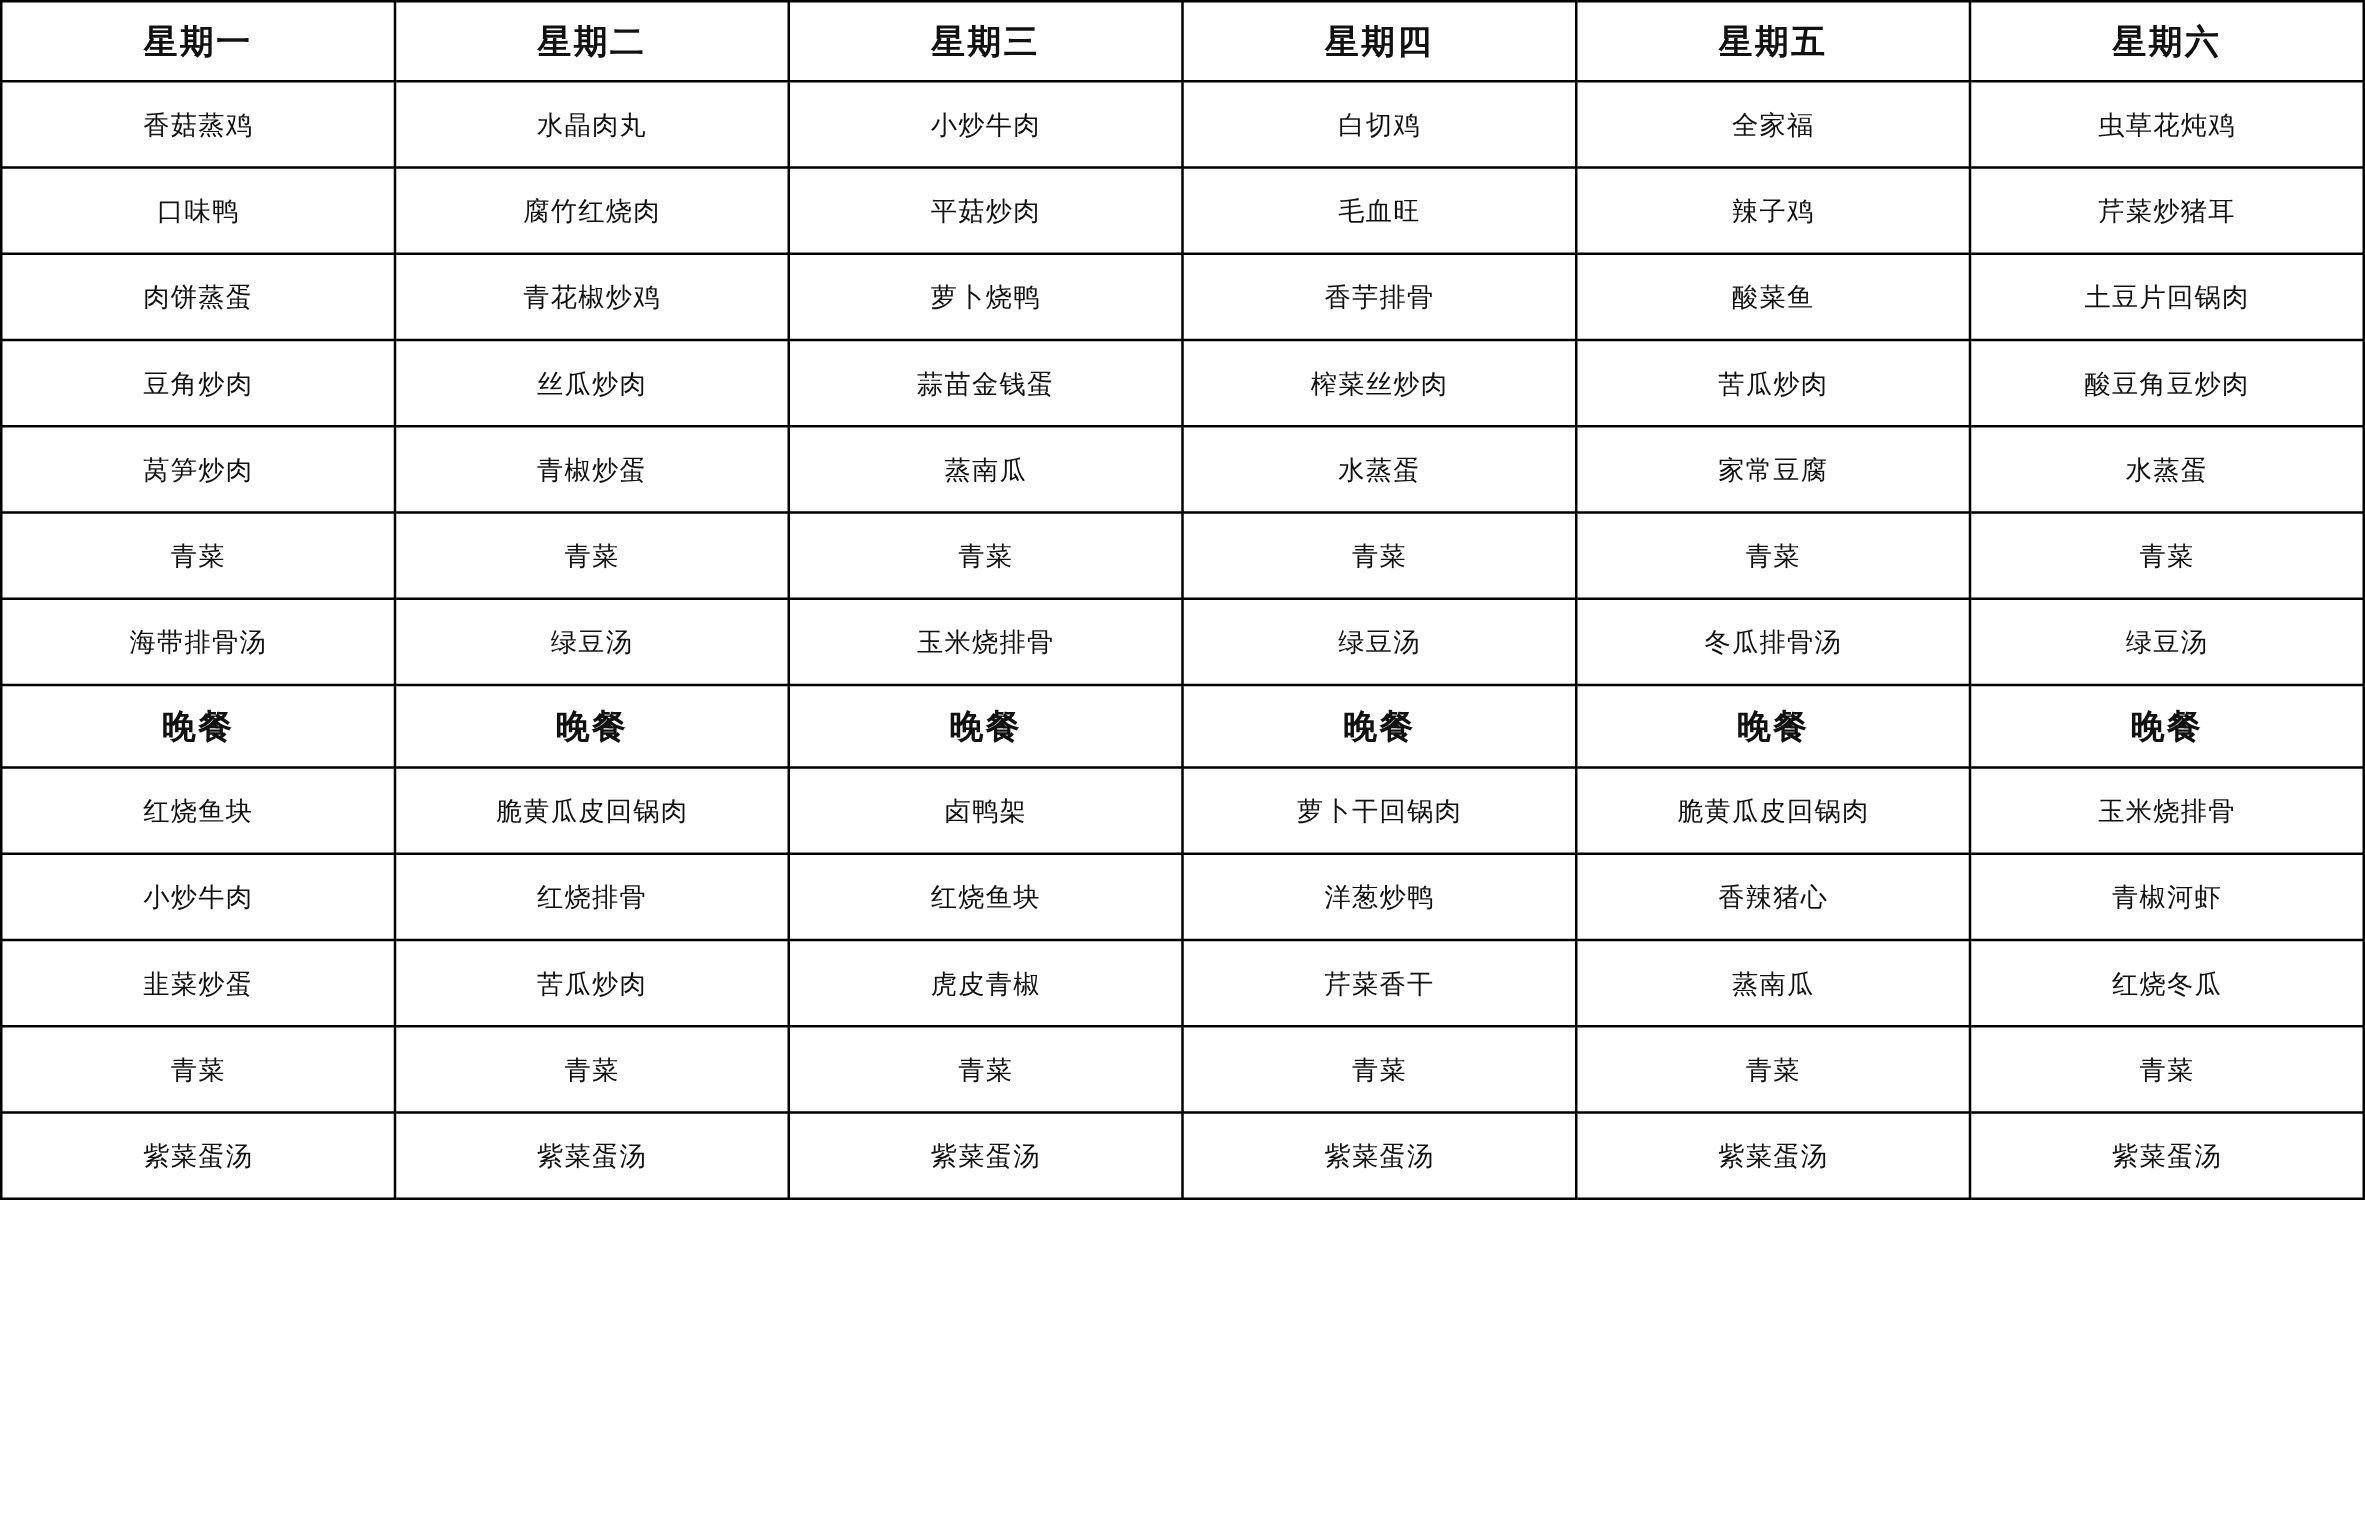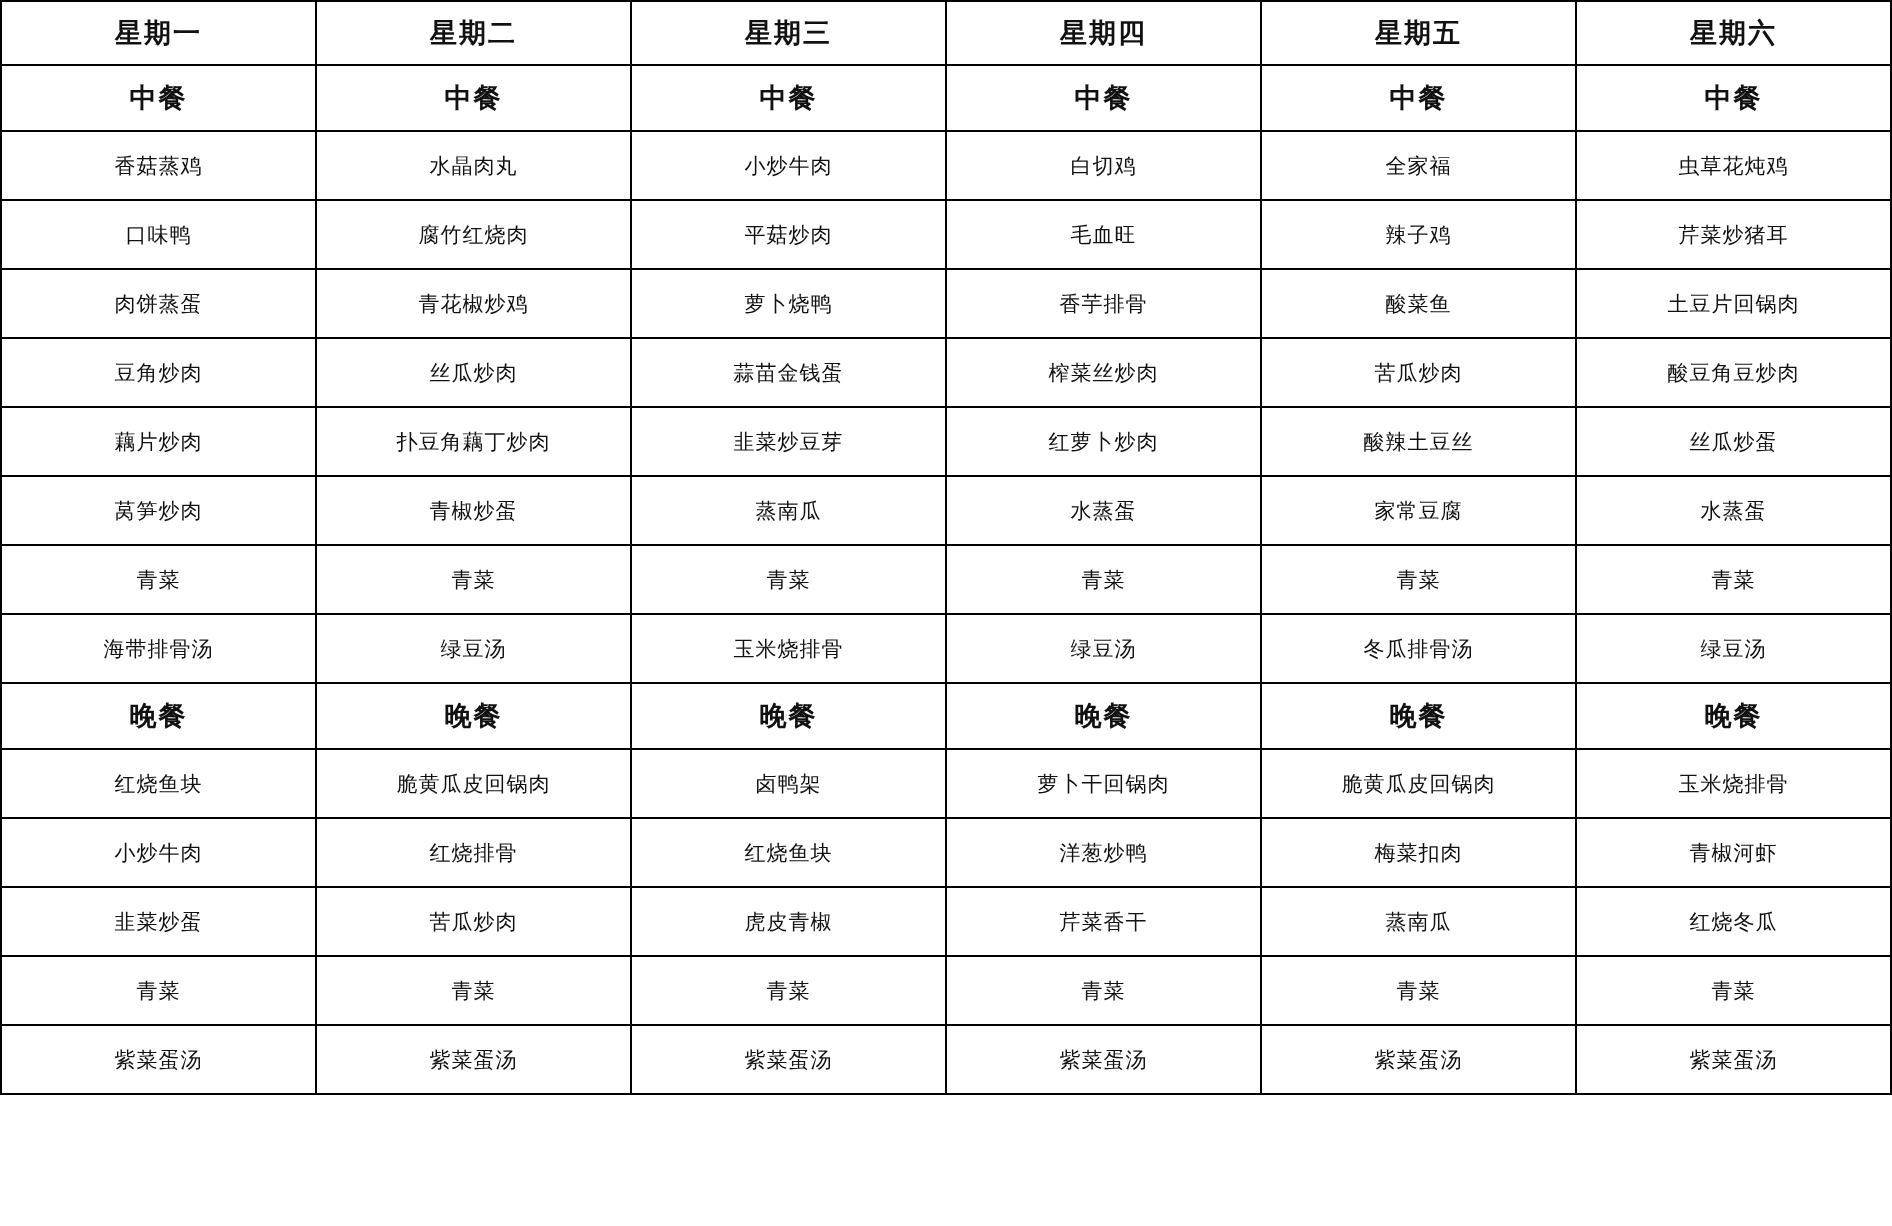--- a/index.html
+++ b/index.html
@@ -63,28 +63,20 @@
   <tbody>
     <tr class="header-row">
       <td>星期一</td>
       <td>星期二</td>
       <td>星期三</td>
       <td>星期四</td>
       <td>星期五</td>
       <td>星期六</td>
     </tr>
 
-    <tr class="section-row">
-      <td>中餐</td>
-      <td>中餐</td>
-      <td>中餐</td>
-      <td>中餐</td>
-      <td>中餐</td>
-      <td>中餐</td>
-    </tr>
 
     <tr class="dish-row">
       <td>香菇蒸鸡</td>
       <td>水晶肉丸</td>
       <td>小炒牛肉</td>
       <td>白切鸡</td>
       <td>全家福</td>
       <td>虫草花炖鸡</td>
     </tr>
     <tr class="dish-row">
@@ -103,28 +95,20 @@
       <td>酸菜鱼</td>
       <td>土豆片回锅肉</td>
     </tr>
     <tr class="dish-row">
       <td>豆角炒肉</td>
       <td>丝瓜炒肉</td>
       <td>蒜苗金钱蛋</td>
       <td>榨菜丝炒肉</td>
       <td>苦瓜炒肉</td>
       <td>酸豆角豆炒肉</td>
-    </tr>
-    <tr class="dish-row">
-      <td>藕片炒肉</td>
-      <td>扑豆角藕丁炒肉</td>
-      <td>韭菜炒豆芽</td>
-      <td>红萝卜炒肉</td>
-      <td>酸辣土豆丝</td>
-      <td>丝瓜炒蛋</td>
     </tr>
     <tr class="dish-row">
       <td>莴笋炒肉</td>
       <td>青椒炒蛋</td>
       <td>蒸南瓜</td>
       <td>水蒸蛋</td>
       <td>家常豆腐</td>
       <td>水蒸蛋</td>
     </tr>
     <tr class="dish-row">
@@ -159,21 +143,21 @@
       <td>卤鸭架</td>
       <td>萝卜干回锅肉</td>
       <td>脆黄瓜皮回锅肉</td>
       <td>玉米烧排骨</td>
     </tr>
     <tr class="dish-row">
       <td>小炒牛肉</td>
       <td>红烧排骨</td>
       <td>红烧鱼块</td>
       <td>洋葱炒鸭</td>
-      <td>梅菜扣肉</td>
+      <td>香辣猪心</td>
       <td>青椒河虾</td>
     </tr>
     <tr class="dish-row">
       <td>韭菜炒蛋</td>
       <td>苦瓜炒肉</td>
       <td>虎皮青椒</td>
       <td>芹菜香干</td>
       <td>蒸南瓜</td>
       <td>红烧冬瓜</td>
     </tr>

